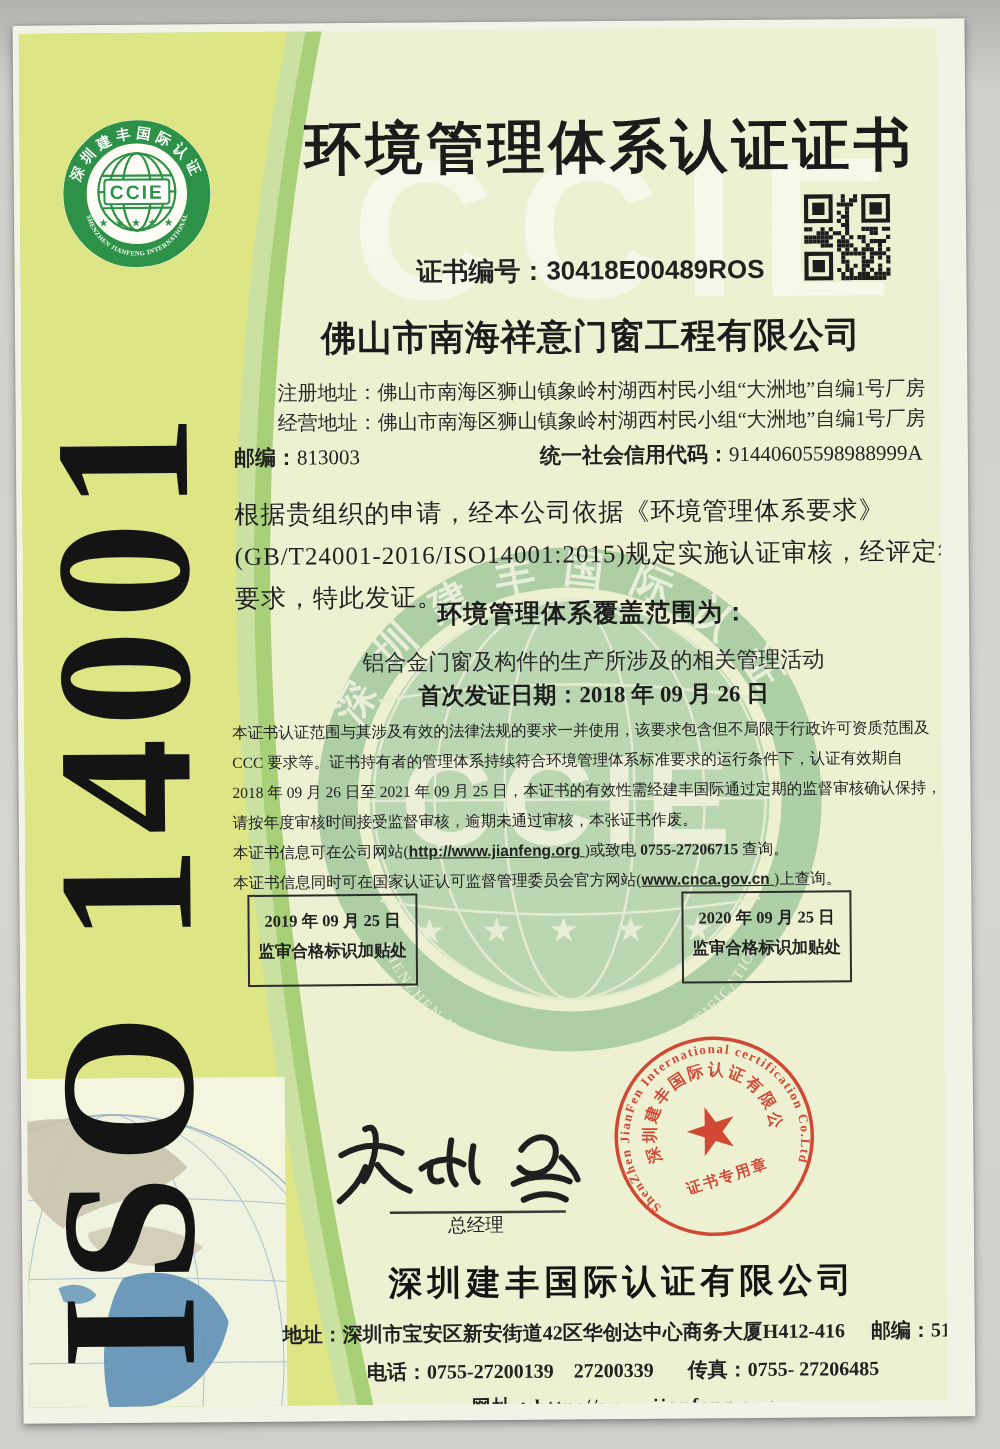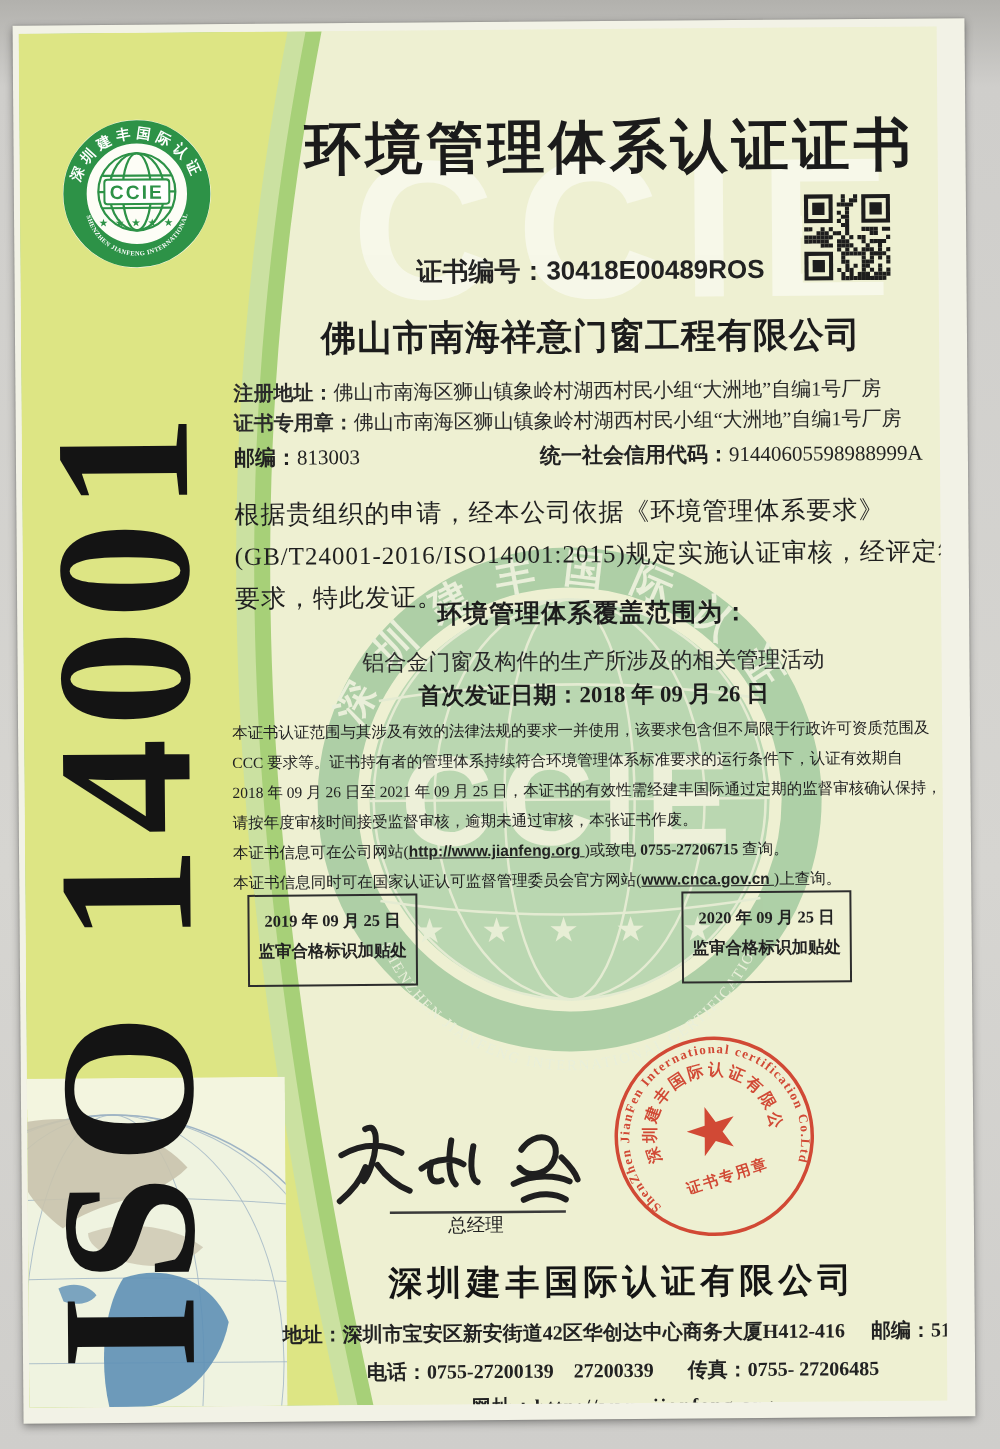--- a/index.html
+++ b/index.html
@@ -15,21 +15,21 @@
   .ctr{text-align:center;}
   .nw{white-space:nowrap;}
   .iso-label{position:absolute;left:-485px;top:748px;width:1160px;height:210px;line-height:210px;
     transform:rotate(-90deg);transform-origin:center;text-align:center;
     font:bold 192px "Liberation Serif","DejaVu Serif",serif;letter-spacing:12px;color:#141414;}
   .title{left:270px;top:80px;width:640px;font-weight:bold;font-size:57px;letter-spacing:4px;color:#1b1b1b;}
   .certno{left:250px;top:224px;width:640px;font-size:26px;font-weight:bold;color:#222;}
   .certno .val{font-family:"Liberation Sans","DejaVu Sans",sans-serif;font-size:26px;}
   .company{left:240px;top:284px;width:660px;font-weight:bold;font-size:35px;letter-spacing:1px;color:#1c1c1c;}
   .addr-line{left:212px;top:348px;width:720px;font-size:20px;color:#2a2a2a;}
-  .addr-line b{font-weight:bold;}
+  .addr-line b{font-weight:normal;margin-left:44px;}
   .zip-row{left:212px;top:412px;width:720px;font-size:21px;color:#222;}
   .zip-row .uscc{position:absolute;left:306px;top:0;}
   .stmt{left:212px;top:462px;width:724px;font-size:25px;line-height:42px;color:#1f1f1f;letter-spacing:1px;}
   .scope-h{left:240px;top:567px;width:660px;font-size:25px;font-weight:bold;color:#1d1d1d;letter-spacing:1px;}
   .scope-t{left:240px;top:617px;width:660px;font-size:22px;color:#2a2a2a;}
   .first-issue{left:240px;top:650px;width:660px;font-size:23px;font-weight:bold;color:#1d1d1d;}
   .fine{left:208px;top:686px;width:722px;font-size:15.5px;line-height:30px;color:#222;}
   .fine .url{font-family:"Liberation Sans","DejaVu Sans",sans-serif;font-weight:bold;text-decoration:underline;}
   .fine .bnum{font-family:Liberation Serif, serif;font-weight:bold;}
   .sticker{border:2px solid #2d2d2d;width:166px;height:78px;padding-top:10px;
@@ -287,21 +287,21 @@
       <div class="abs ctr certno nw">
         <span>证书编号：</span><span class="val">30418E00489ROS</span>
       </div>
 
       <div class="abs ctr company nw">佛山市南海祥意门窗工程有限公司</div>
 
       <div class="abs addr-line nw" style="top:348px;">
         <b>注册地址：</b><span>佛山市南海区狮山镇象岭村湖西村民小组“大洲地”自编1号厂房</span>
       </div>
       <div class="abs addr-line nw" style="top:378px;">
-        <b>证书专用章：</b><span>佛山市南海区狮山镇象岭村湖西村民小组“大洲地”自编1号厂房</span>
+        <b>经营地址：</b><span>佛山市南海区狮山镇象岭村湖西村民小组“大洲地”自编1号厂房</span>
       </div>
       <div class="abs zip-row nw">
         <b>邮编：</b><span>813003</span>
         <span class="uscc nw"><b>统一社会信用代码：</b><span>91440605598988999A</span></span>
       </div>
 
       <div class="abs stmt">
         <div class="nw">根据贵组织的申请，经本公司依据《环境管理体系要求》</div>
         <div class="nw">(GB/T24001-2016/ISO14001:2015)规定实施认证审核，经评定符合</div>
         <div class="nw">要求，特此发证。</div>

